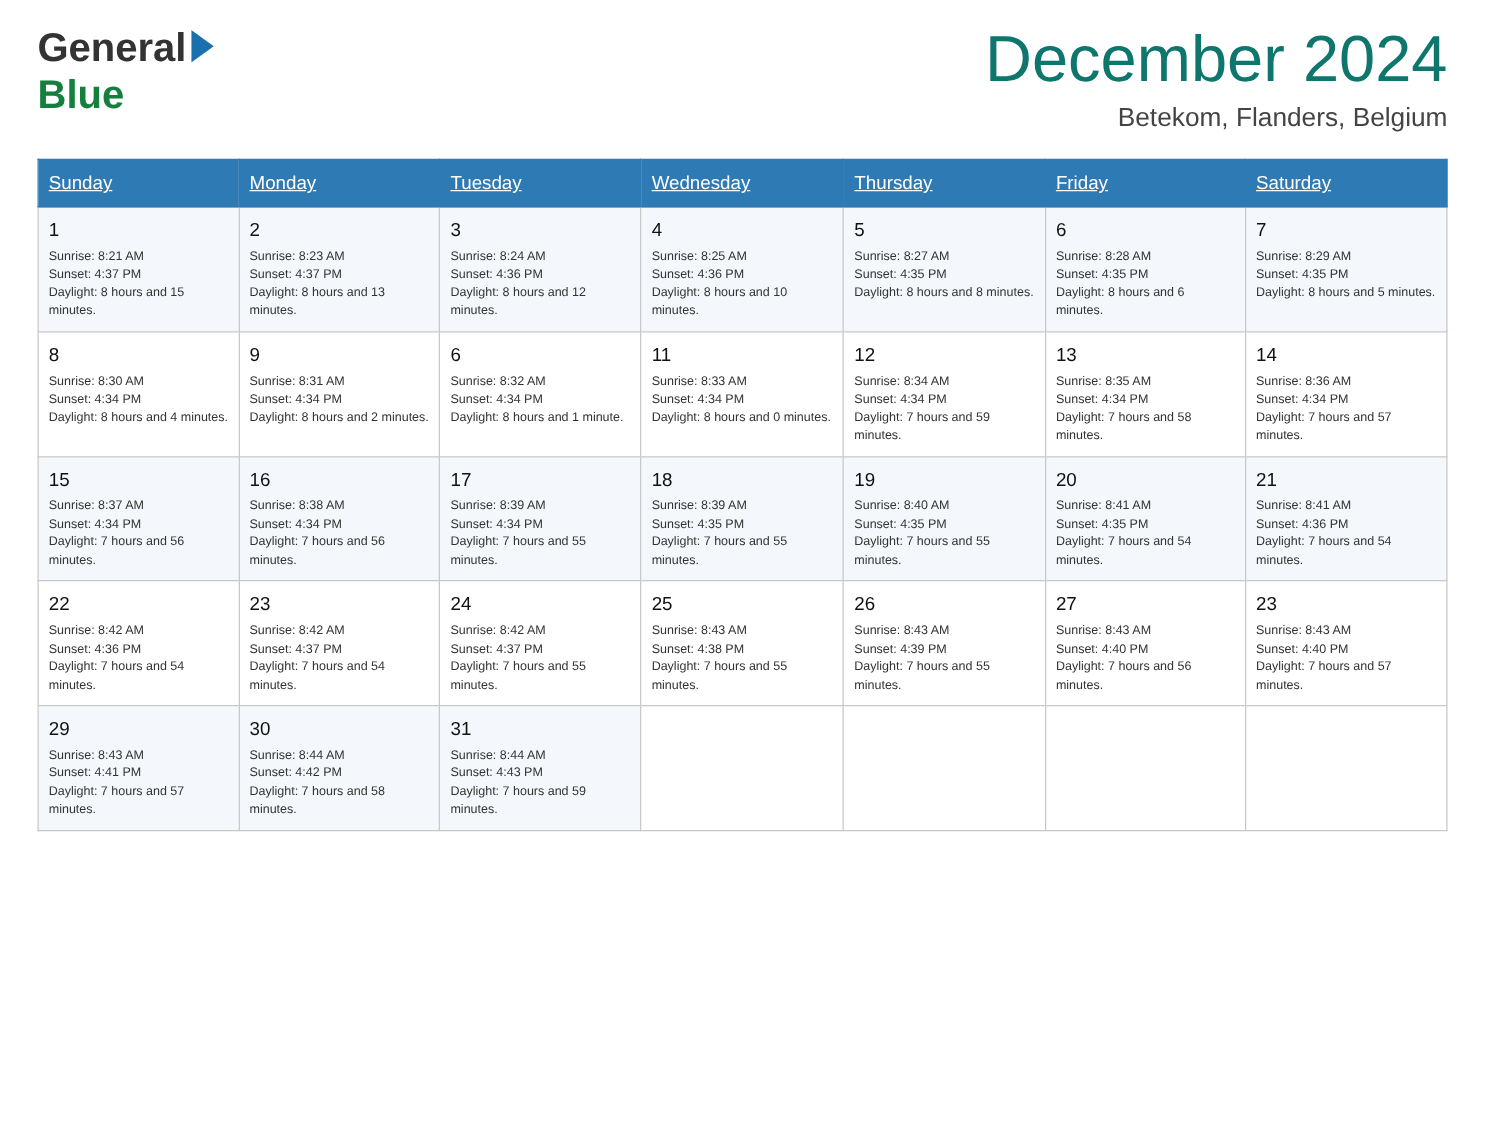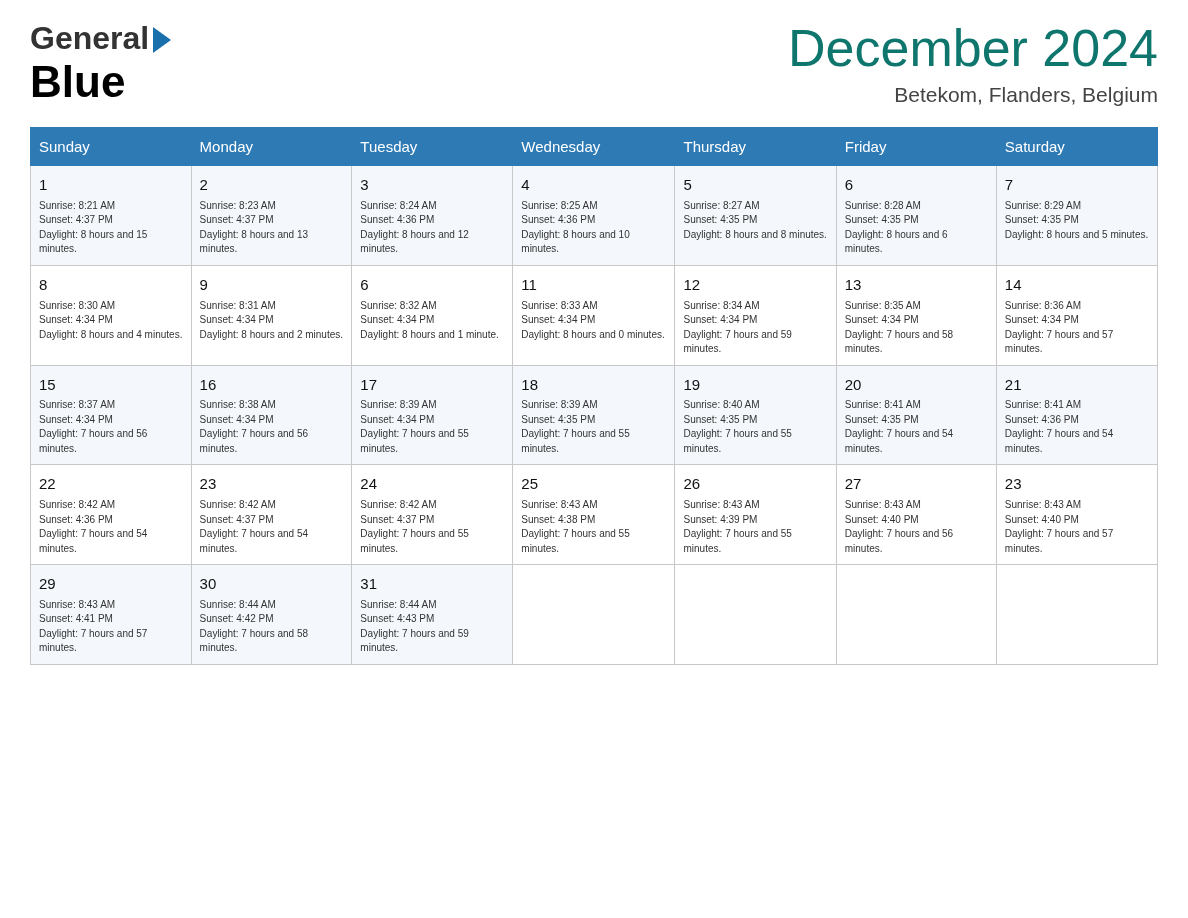--- a/index.html
+++ b/index.html
@@ -36,20 +36,21 @@
       font-size: 13.5px;
     }
     thead tr th {
       background-color: #2d7ab5;
       color: #fff;
       padding: 10px 8px;
       text-align: left;
       font-size: 15px;
       font-weight: normal;
       border: 1px solid #2d7ab5;
+      text-decoration: underline;
     }
     tbody tr td {
       vertical-align: top;
       padding: 8px 8px;
       border: 1px solid #c8c8c8;
       min-height: 90px;
       color: #333;
       line-height: 1.45;
     }
     tbody tr td .day-num {
@@ -70,38 +71,38 @@
     }
     .empty-cell {
       background-color: #fff !important;
     }
     .logo-block {
       display: flex;
       flex-direction: column;
     }
     .logo-row1 {
       display: flex;
-      align-items: flex-end;
+      align-items: flex-start;
     }
   </style>
 </head>
 <body>
 
 <div class="header-section">
   <div class="logo-block">
     <div class="logo-row1">
       <span style="font-size:32px;font-weight:bold;color:#333;font-family:Arial,sans-serif;">General</span>
       <span style="display:inline-block;margin-left:4px;margin-top:4px;">
         <svg width="18" height="26" viewBox="0 0 18 26">
             <polygon points="0,0 18,13 0,26" fill="#1a6fad"></polygon>
           </svg>
       </span>
     </div>
     <div>
-      <span style="font-size:44px;font-weight:bold;color:#000000;font-family:Arial,sans-serif;">Blue</span>
+      <span style="font-size:32px;font-weight:bold;color:#15803d;font-family:Arial,sans-serif;">Blue</span>
     </div>
   </div>
   <div class="title-section">
     <div class="month-title">December 2024</div>
     <div class="location-title">Betekom, Flanders, Belgium</div>
   </div>
 </div>
 
 <table>
   <thead>

